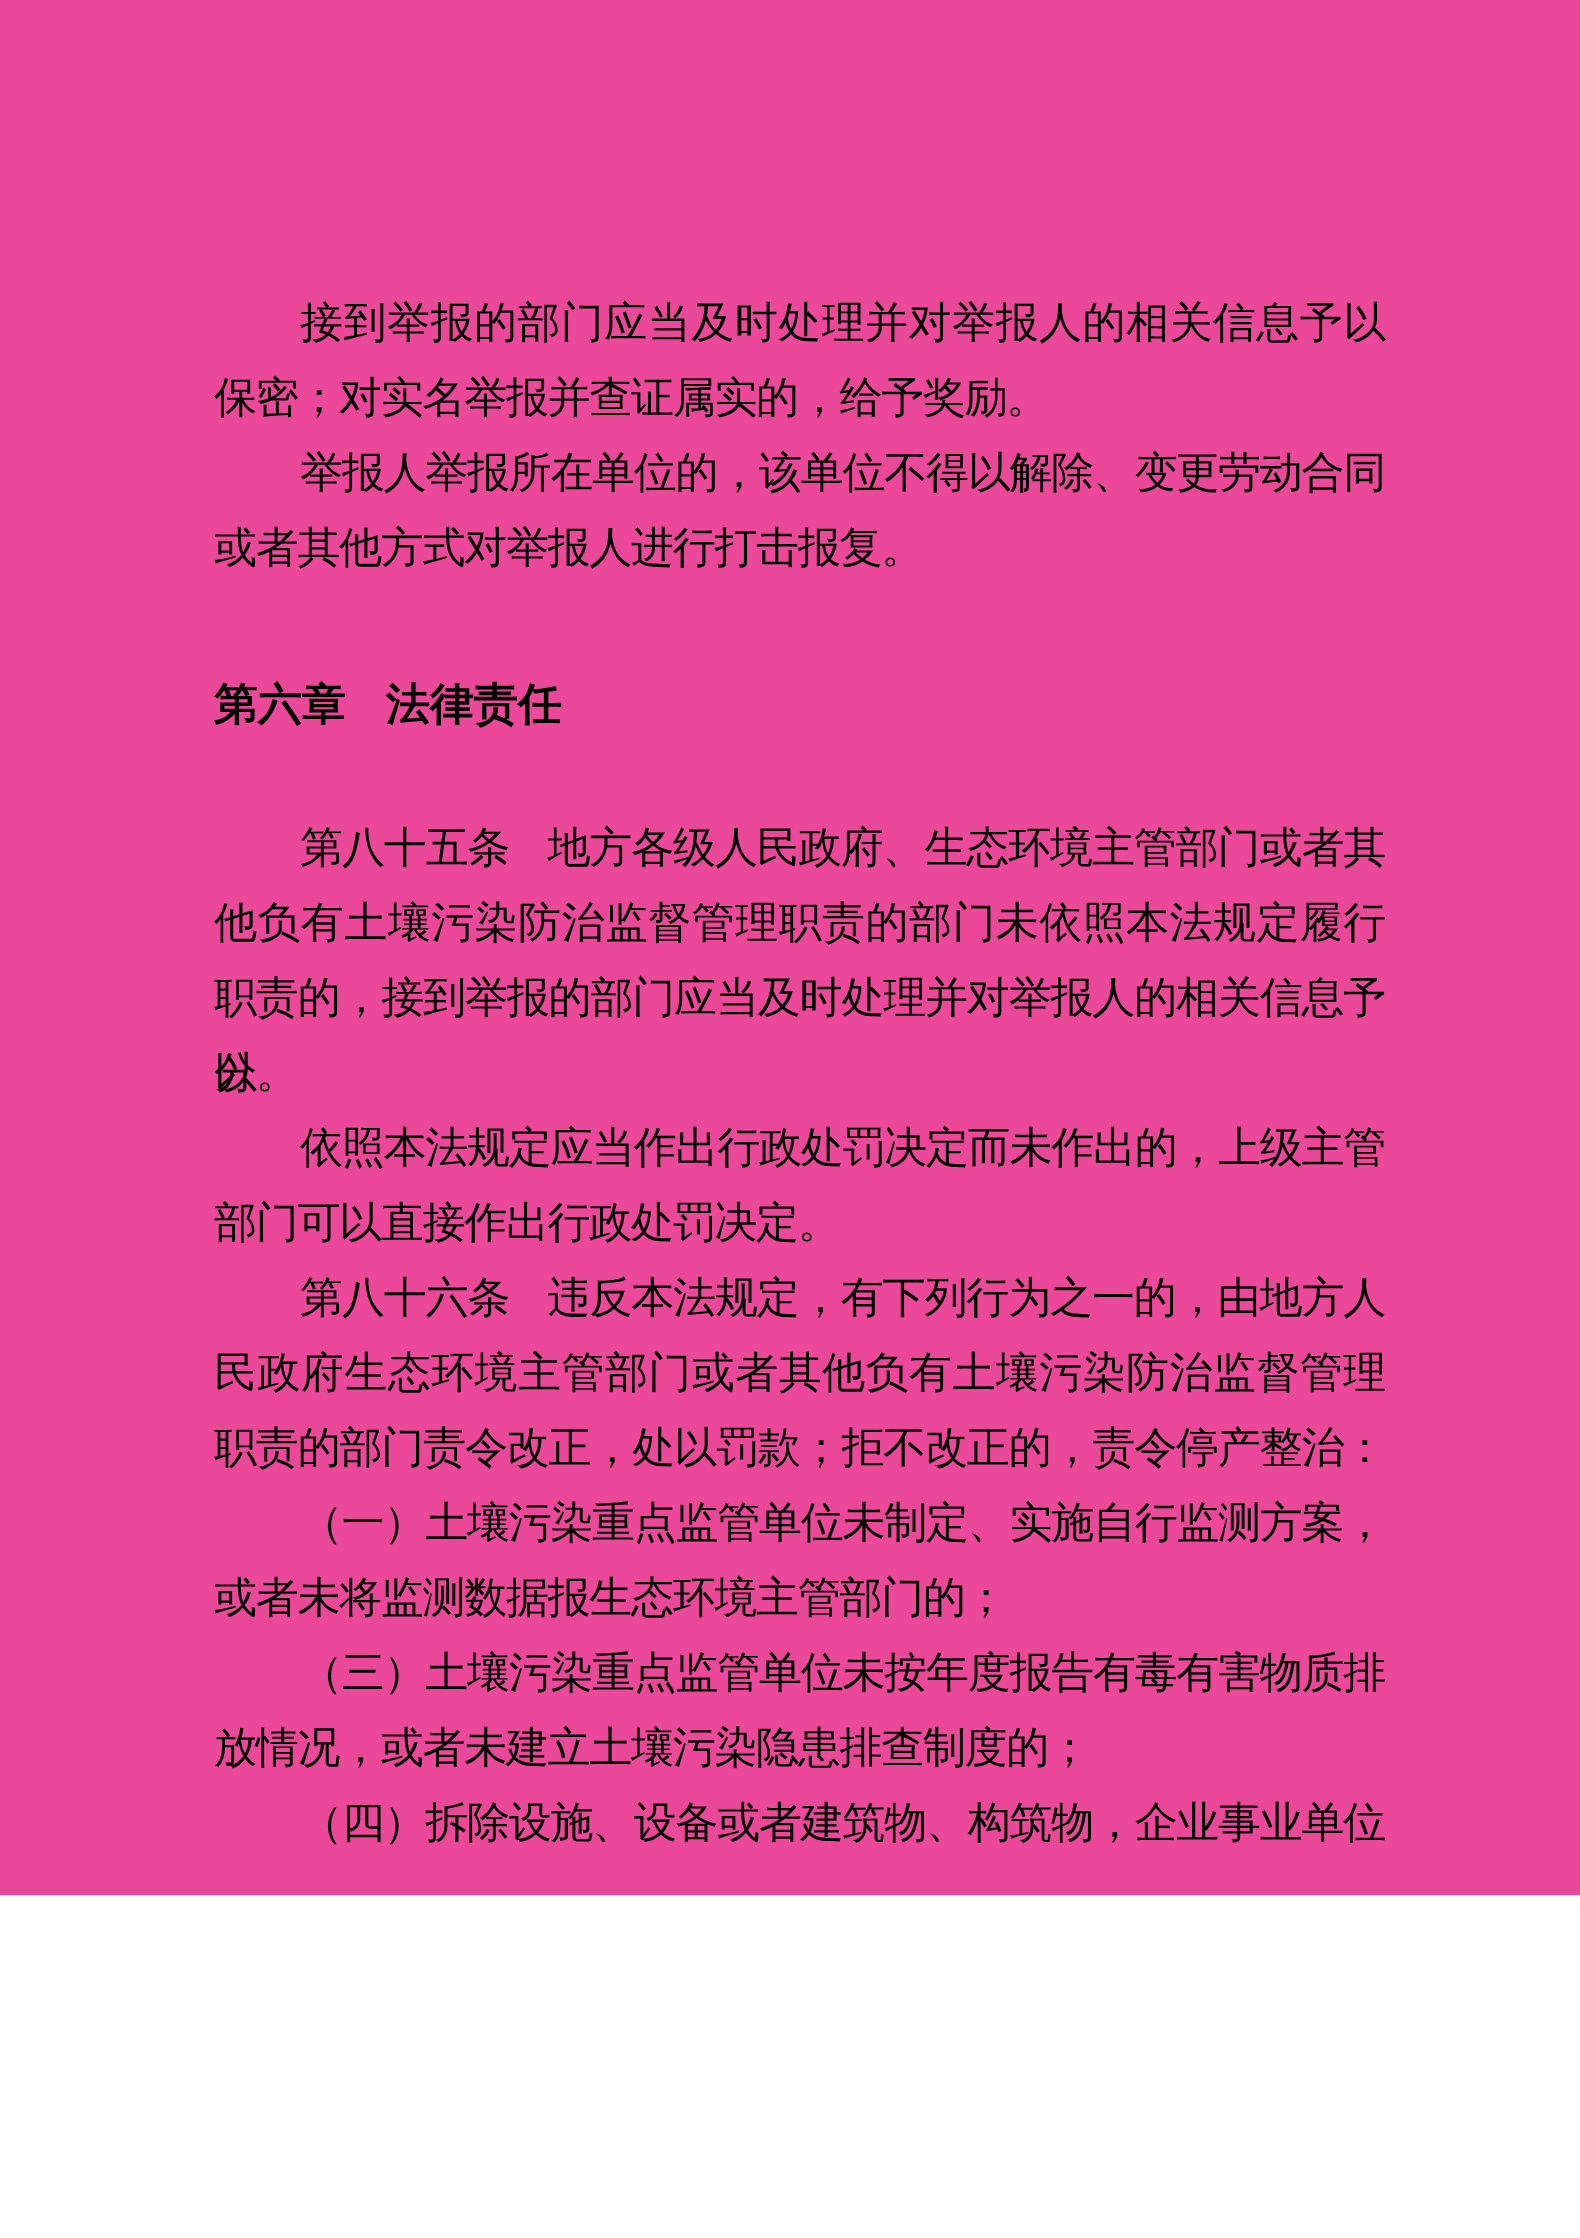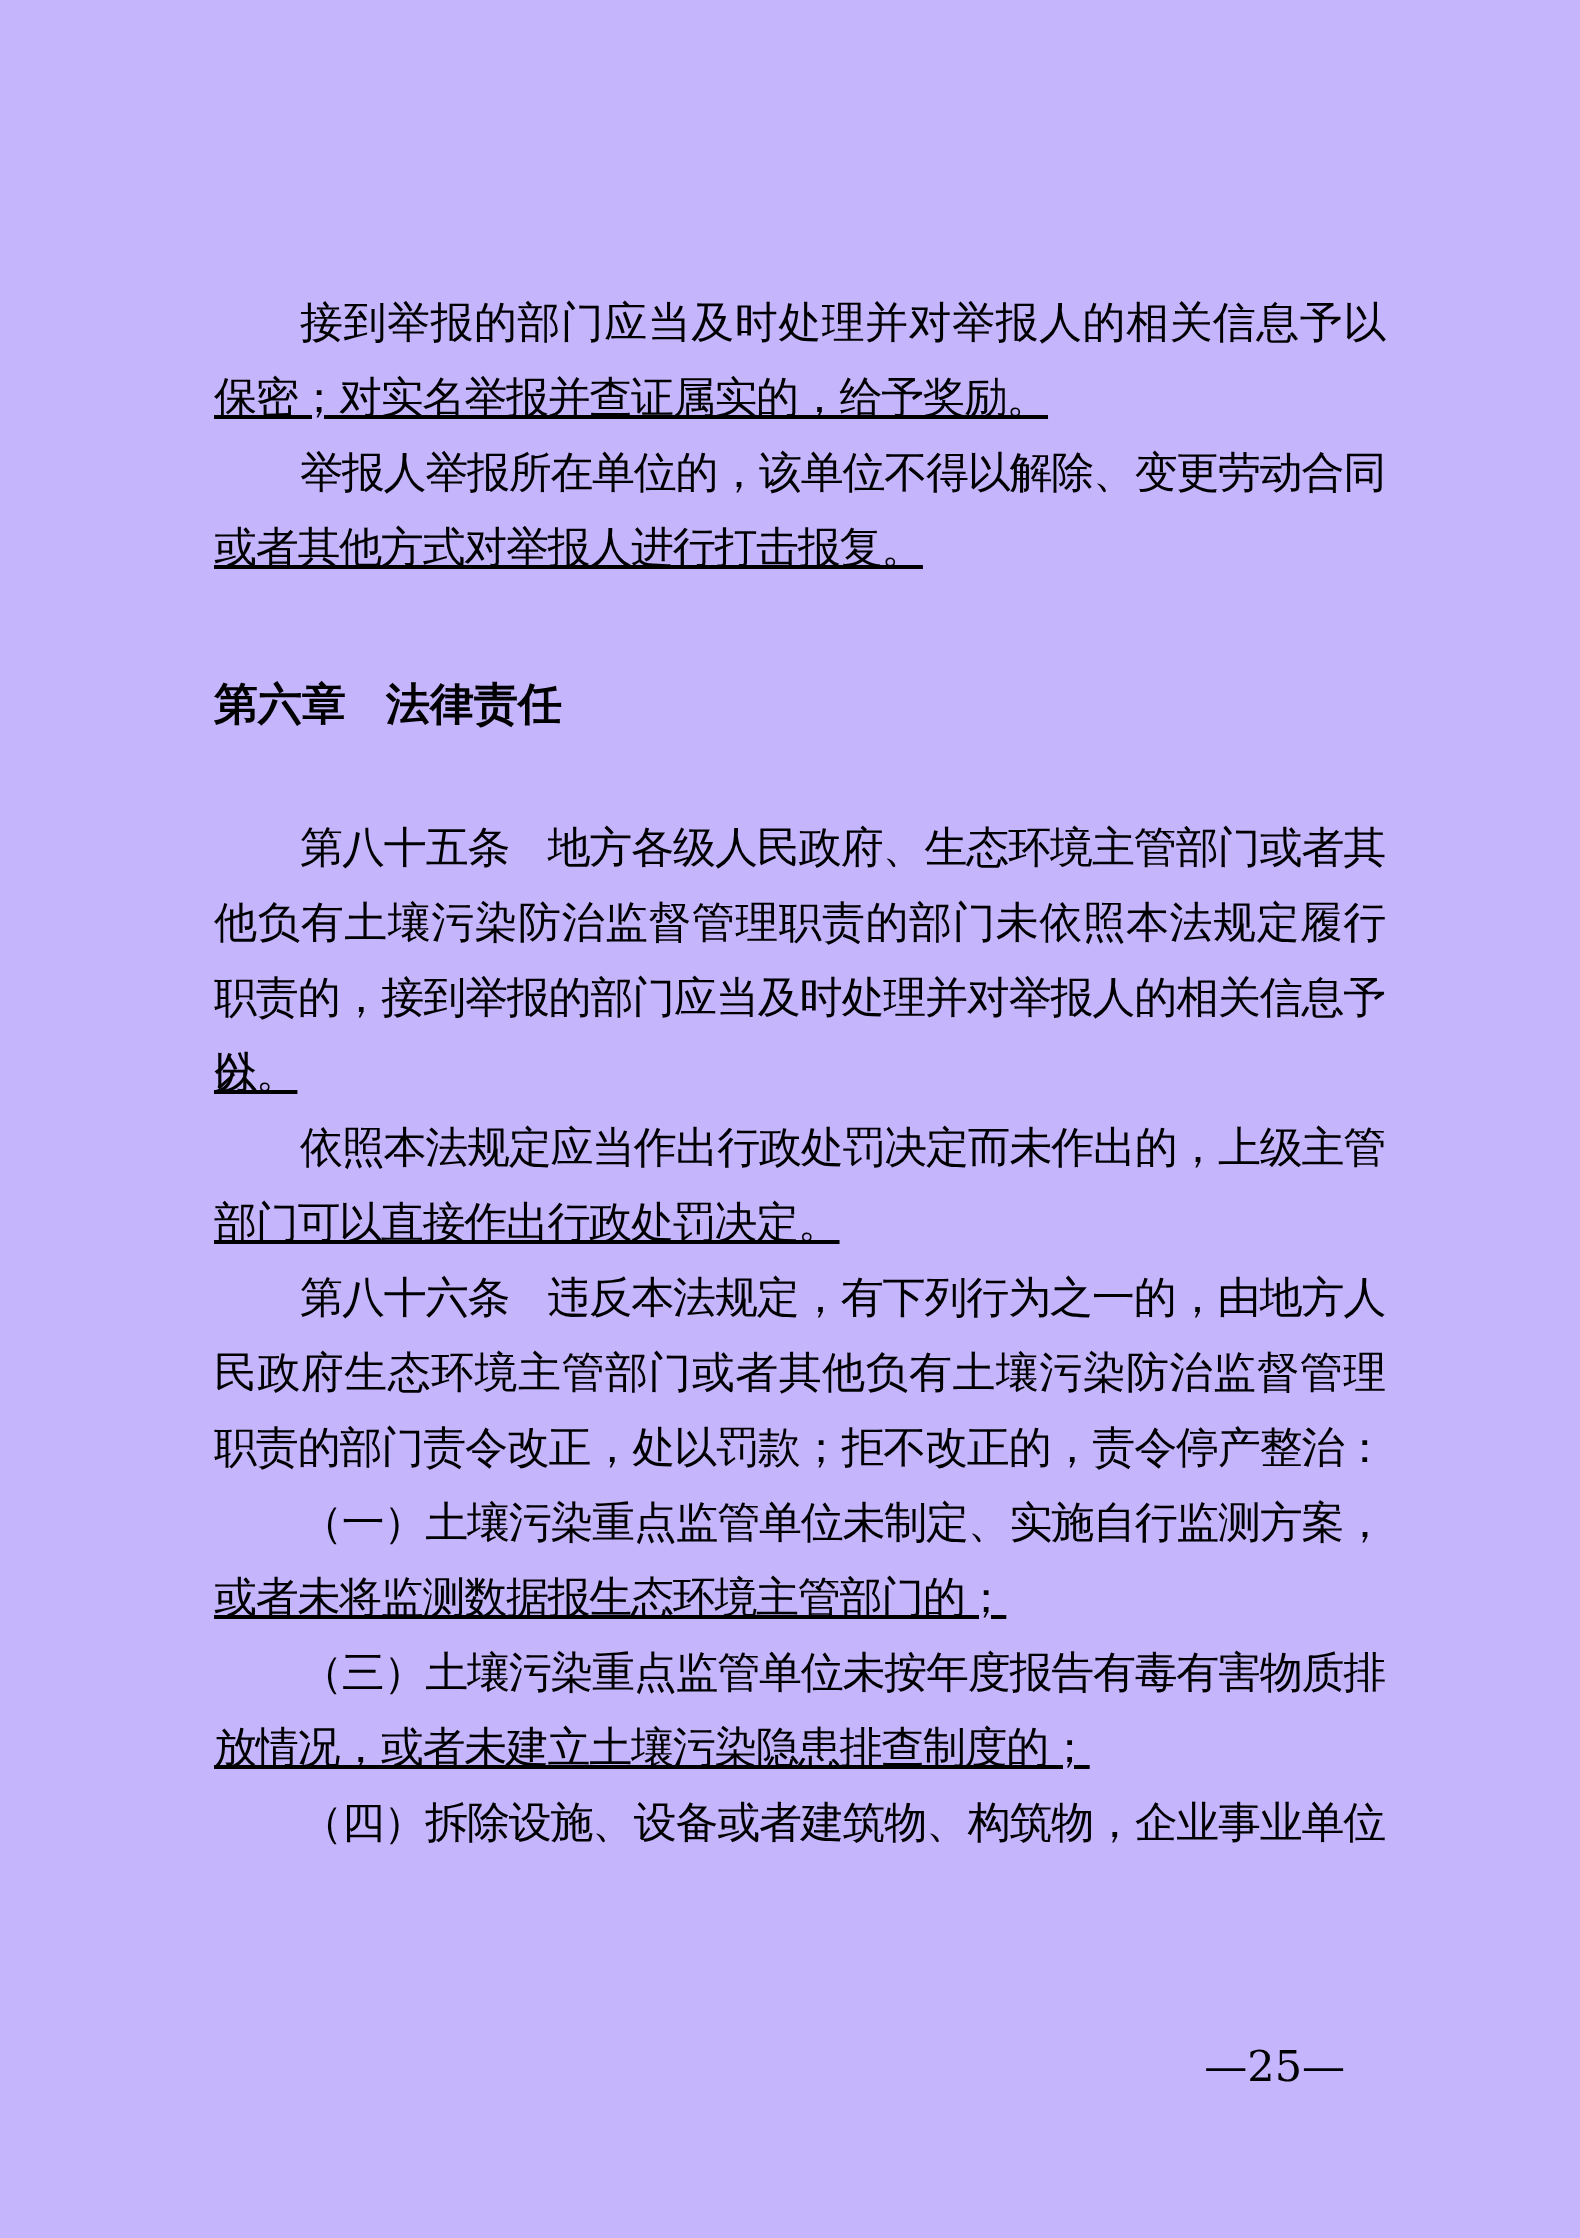--- a/index.html
+++ b/index.html
@@ -3,22 +3,22 @@
 <meta charset="utf-8">
 <style>
   html, body {
     margin: 0;
     padding: 0;
     background: #ffffff;
   }
   .page {
     position: relative;
     width: 1580px;
-    height: 2238px;
-    background: #c4b5fd;
+    height: 1895px;
+    background: #ec4899;
     color: #000000;
     overflow: hidden;
   }
   .text-block {
     position: absolute;
     left: 214px;
     top: 285px;
     width: 1171px;
     font-family: "Liberation Serif", "DejaVu Serif", serif;
     font-size: 43px;
@@ -29,21 +29,20 @@
     line-height: 75px;
     letter-spacing: -1.3px;
     white-space: normal;
   }
   .fill {
     text-align: justify;
     text-align-last: justify;
   }
   .end {
     text-align: left;
-    text-decoration: underline;
   }
   .indent {
     text-indent: 86px;
   }
   .art {
     font-family: "Liberation Sans", "DejaVu Sans", sans-serif;
     font-weight: 400;
     margin-right: 38px;
   }
   .chapter {

